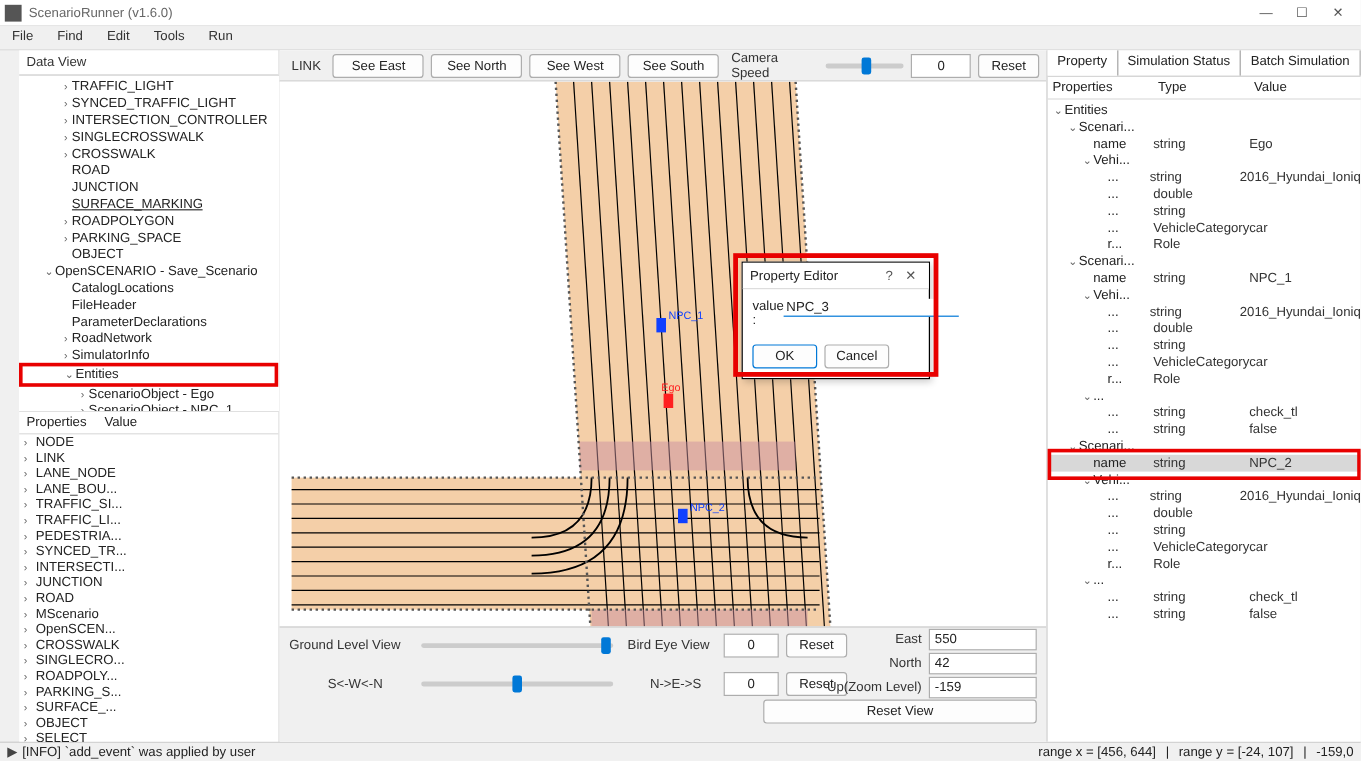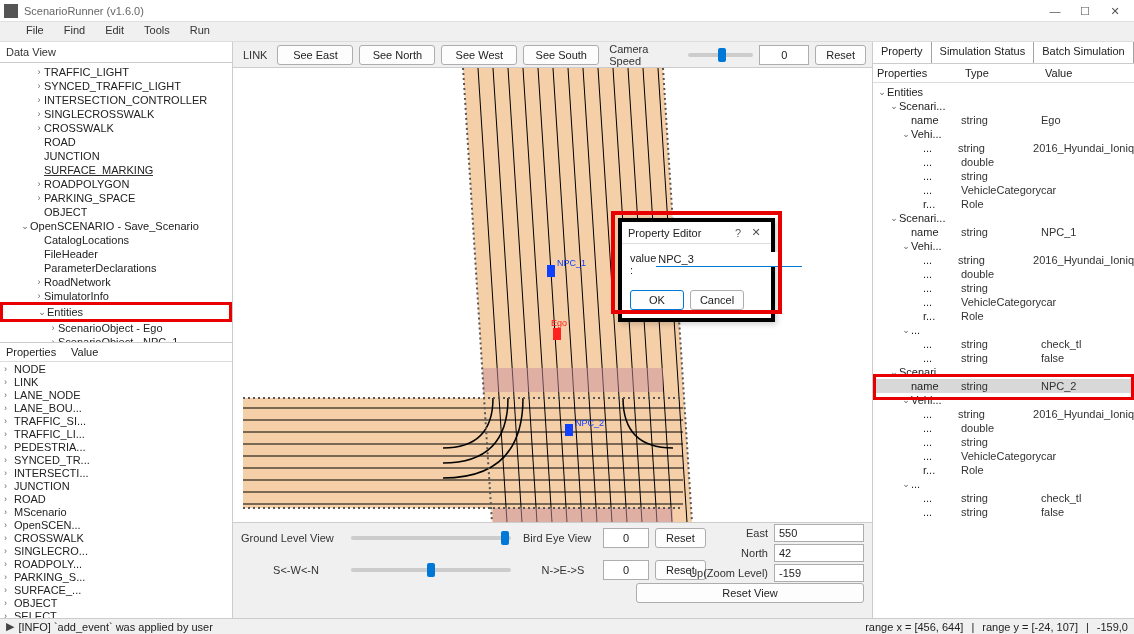--- a/index.html
+++ b/index.html
@@ -6,26 +6,26 @@
 body { width: 1134px; height: 634px; background: #f0f0f0; overflow: hidden; position: relative; }
 
 
 .titlebar { height: 22px; display: flex; align-items: center; padding: 0 4px; background: #fff; border-bottom: 1px solid #e0e0e0; }
 .titlebar .icon { width: 14px; height: 14px; background: #555; margin-right: 6px; }
 .titlebar .title { flex: 1; color: #666; }
 .winctl { display: flex; }
 .winctl div { width: 30px; height: 22px; text-align: center; line-height: 22px; color: #555; cursor: default; }
 
 
-.menubar { height: 20px; background: #f0f0f0; display: flex; padding: 0 16px; border-bottom: 1px solid #ddd; }
+.menubar { height: 20px; background: #f0f0f0; display: flex; padding: 0 0; border-bottom: 1px solid #ddd; }
 .menubar div { padding: 2px 10px; color: #333; }
 
 
 .main { display: flex; height: 576px; }
-.leftpane { width: 233px; display: flex; flex-direction: column; border-right: 1px solid #ccc; }
+.leftpane { width: 233px; display: flex; flex-direction: column; border-right: 1px solid #ccc; padding-left: 16px; }
 .center { flex: 1; display: flex; flex-direction: column; background: #fff; position: relative; }
 .rightpane { width: 262px; border-left: 1px solid #ccc; background: #fff; display: flex; flex-direction: column; }
 
 
 .panel-title { padding: 4px 6px; background: #fff; border-bottom: 1px solid #ccc; color: #333; }
 .tree { flex: 1; overflow: auto; background: #fff; padding: 2px 0; }
 .tree-item { display: flex; align-items: center; height: 14px; color: #333; white-space: nowrap; overflow: hidden; }
 .tree-item .arrow { width: 10px; text-align: center; color: #666; font-size: 9px; }
 .tree-item .label { overflow: hidden; text-overflow: ellipsis; }
 .hl-red { border: 3px solid #e80000; }
@@ -72,21 +72,21 @@
 .rtree { flex: 1; overflow: auto; padding: 2px 0; }
 .rrow { display: flex; align-items: center; height: 14px; white-space: nowrap; }
 .rrow .c1 { display: flex; align-items: center; overflow: hidden; }
 .rrow .arrow { width: 10px; color: #666; font-size: 9px; text-align: center; }
 .rrow .c1 .label { overflow: hidden; text-overflow: ellipsis; }
 .rrow .c2 { width: 80px; color: #333; }
 .rrow .c3 { flex: 1; color: #333; }
 .rrow.sel { background: #d8d8d8; }
 
 
-.dialog { position: absolute; left: 618px; top: 218px; width: 157px; background: #fff; border: 4px solid #000000; box-shadow: 2px 2px 6px rgba(0,0,0,0.2); }
+.dialog { position: absolute; left: 618px; top: 218px; width: 157px; background: #fff; border: 1px solid #000000; box-shadow: 2px 2px 6px rgba(0,0,0,0.2); }
 .dlg-wrap { position: absolute; left: 611px; top: 211px; width: 171px; height: 103px; border: 4px solid #e80000; pointer-events: none; }
 .dialog .dtitle { height: 22px; background: #fff; display: flex; align-items: center; padding: 0 6px; border-bottom: 1px solid #ddd; }
 .dialog .dtitle .t { flex: 1; }
 .dialog .dtitle .q { width: 18px; text-align: center; color: #555; }
 .dialog .dtitle .x { width: 18px; text-align: center; color: #555; }
 .dialog .dbody { padding: 8px; }
 .dialog .dbody .row { display: flex; align-items: flex-start; }
 .dialog .dbody .row .lbl { width: 40px; }
 .dialog .dbody input { flex: 1; border: none; border-bottom: 1px solid #0078d7; padding: 1px 2px; }
 .dialog .dbtns { display: flex; justify-content: flex-start; gap: 6px; padding: 6px 8px 8px; }

